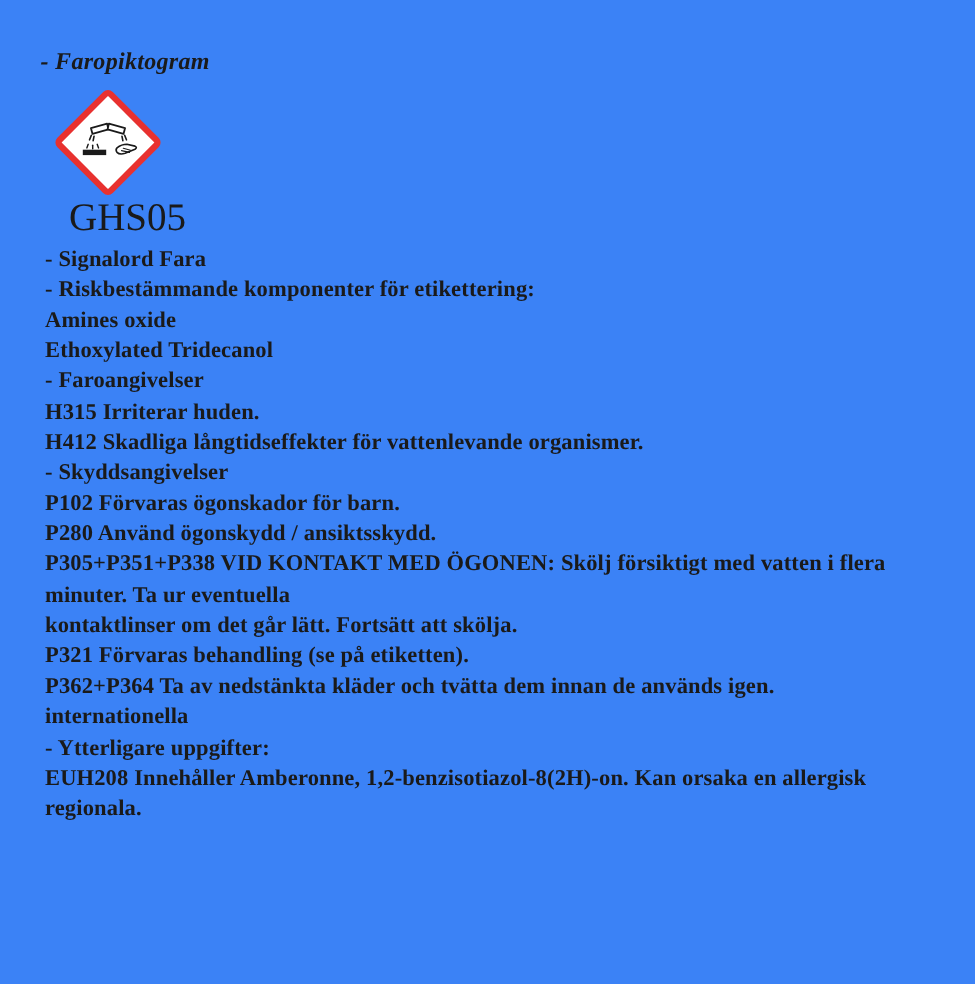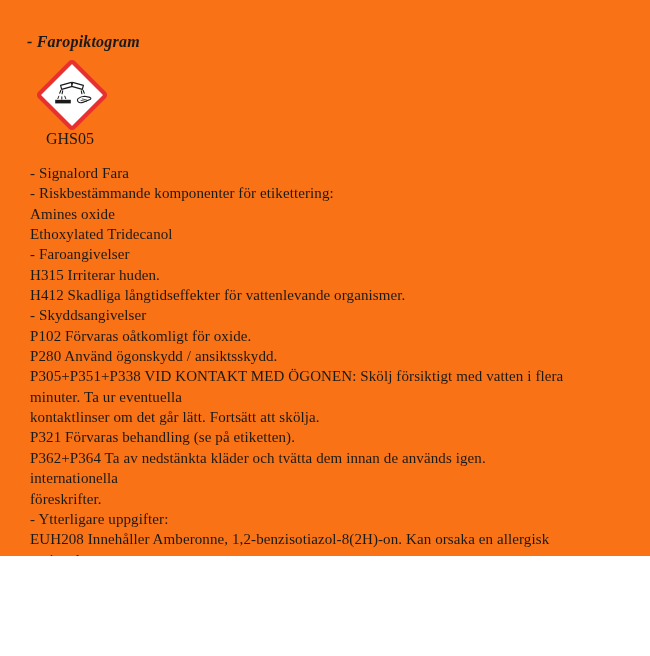--- a/index.html
+++ b/index.html
@@ -3,22 +3,22 @@
 <meta charset="utf-8">
 <style>
   html, body {
     margin: 0;
     padding: 0;
     background: #ffffff;
   }
   .page {
     position: relative;
     width: 650px;
-    height: 556px;
-    background: #f97316;
+    height: 656px;
+    background: #3b82f6;
     overflow: hidden;
     font-family: "Liberation Serif", "DejaVu Serif", serif;
     color: #1a1a1a;
   }
   .doc-title {
     position: absolute;
     left: 27px;
     top: 33px;
     font-size: 16px;
     font-weight: bold;
@@ -35,28 +35,29 @@
   }
   .pictogram-wrap svg {
     display: block;
     width: 72px;
     height: 72px;
   }
   .pictogram-code {
     position: absolute;
     left: 46px;
     top: 130px;
-    font-size: 16px;
+    font-size: 26px;
     white-space: nowrap;
   }
   .body-text {
     position: absolute;
     left: 30px;
     top: 163px;
     right: 10px;
+    font-weight: bold;
   }
   .body-text .line {
     font-size: 15px;
     line-height: 20.35px;
     white-space: nowrap;
     letter-spacing: 0.1px;
   }
 </style>
 </head>
 <body>
@@ -98,27 +99,26 @@
 
   <div class="body-text">
       <div class="line">- Signalord Fara</div>
       <div class="line">- Riskbestämmande komponenter för etikettering:</div>
       <div class="line">Amines oxide</div>
       <div class="line">Ethoxylated Tridecanol</div>
       <div class="line">- Faroangivelser</div>
       <div class="line">H315 Irriterar huden.</div>
       <div class="line">H412 Skadliga långtidseffekter för vattenlevande organismer.</div>
       <div class="line">- Skyddsangivelser</div>
-      <div class="line">P102 Förvaras oåtkomligt för oxide.</div>
+      <div class="line">P102 Förvaras ögonskador för barn.</div>
       <div class="line">P280 Använd ögonskydd / ansiktsskydd.</div>
       <div class="line">P305+P351+P338 VID KONTAKT MED ÖGONEN: Skölj försiktigt med vatten i flera</div>
       <div class="line">minuter. Ta ur eventuella</div>
       <div class="line">kontaktlinser om det går lätt. Fortsätt att skölja.</div>
       <div class="line">P321 Förvaras behandling (se på etiketten).</div>
       <div class="line">P362+P364 Ta av nedstänkta kläder och tvätta dem innan de används igen.</div>
       <div class="line">internationella</div>
-      <div class="line">föreskrifter.</div>
       <div class="line">- Ytterligare uppgifter:</div>
       <div class="line">EUH208 Innehåller Amberonne, 1,2-benzisotiazol-8(2H)-on. Kan orsaka en allergisk</div>
       <div class="line">regionala.</div>
     </div>
 
 </div>
 
 </body></html>

